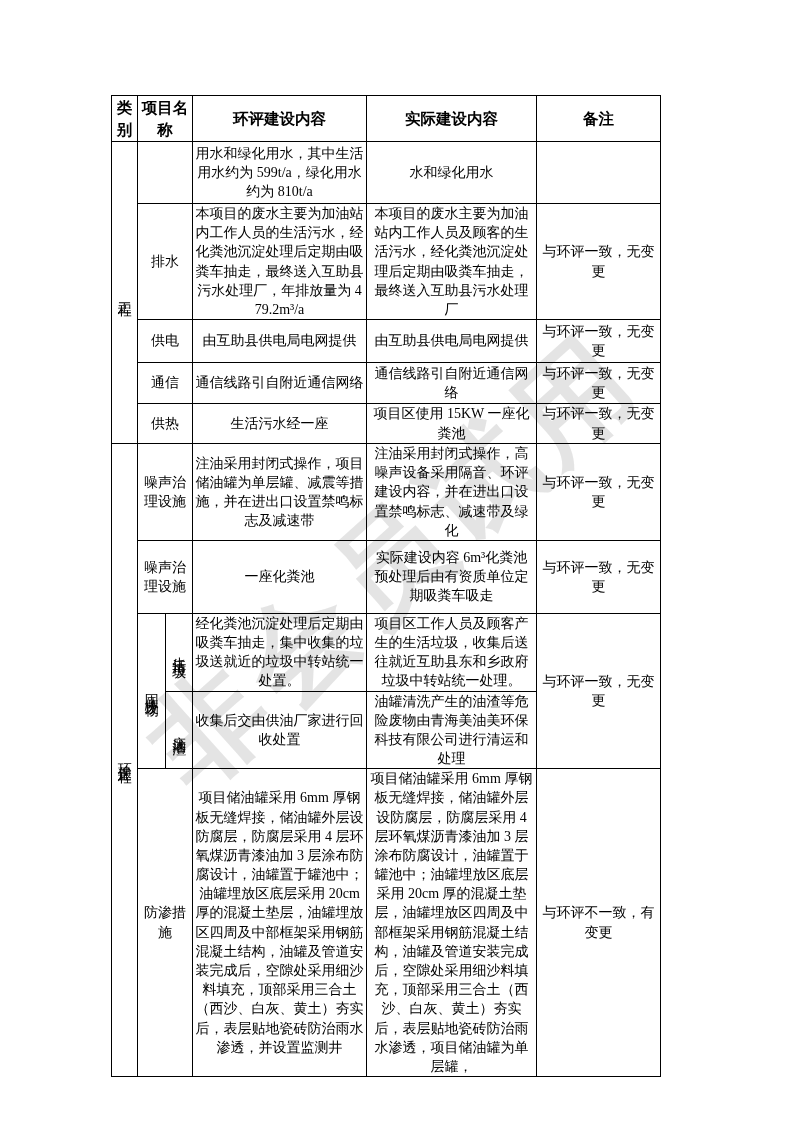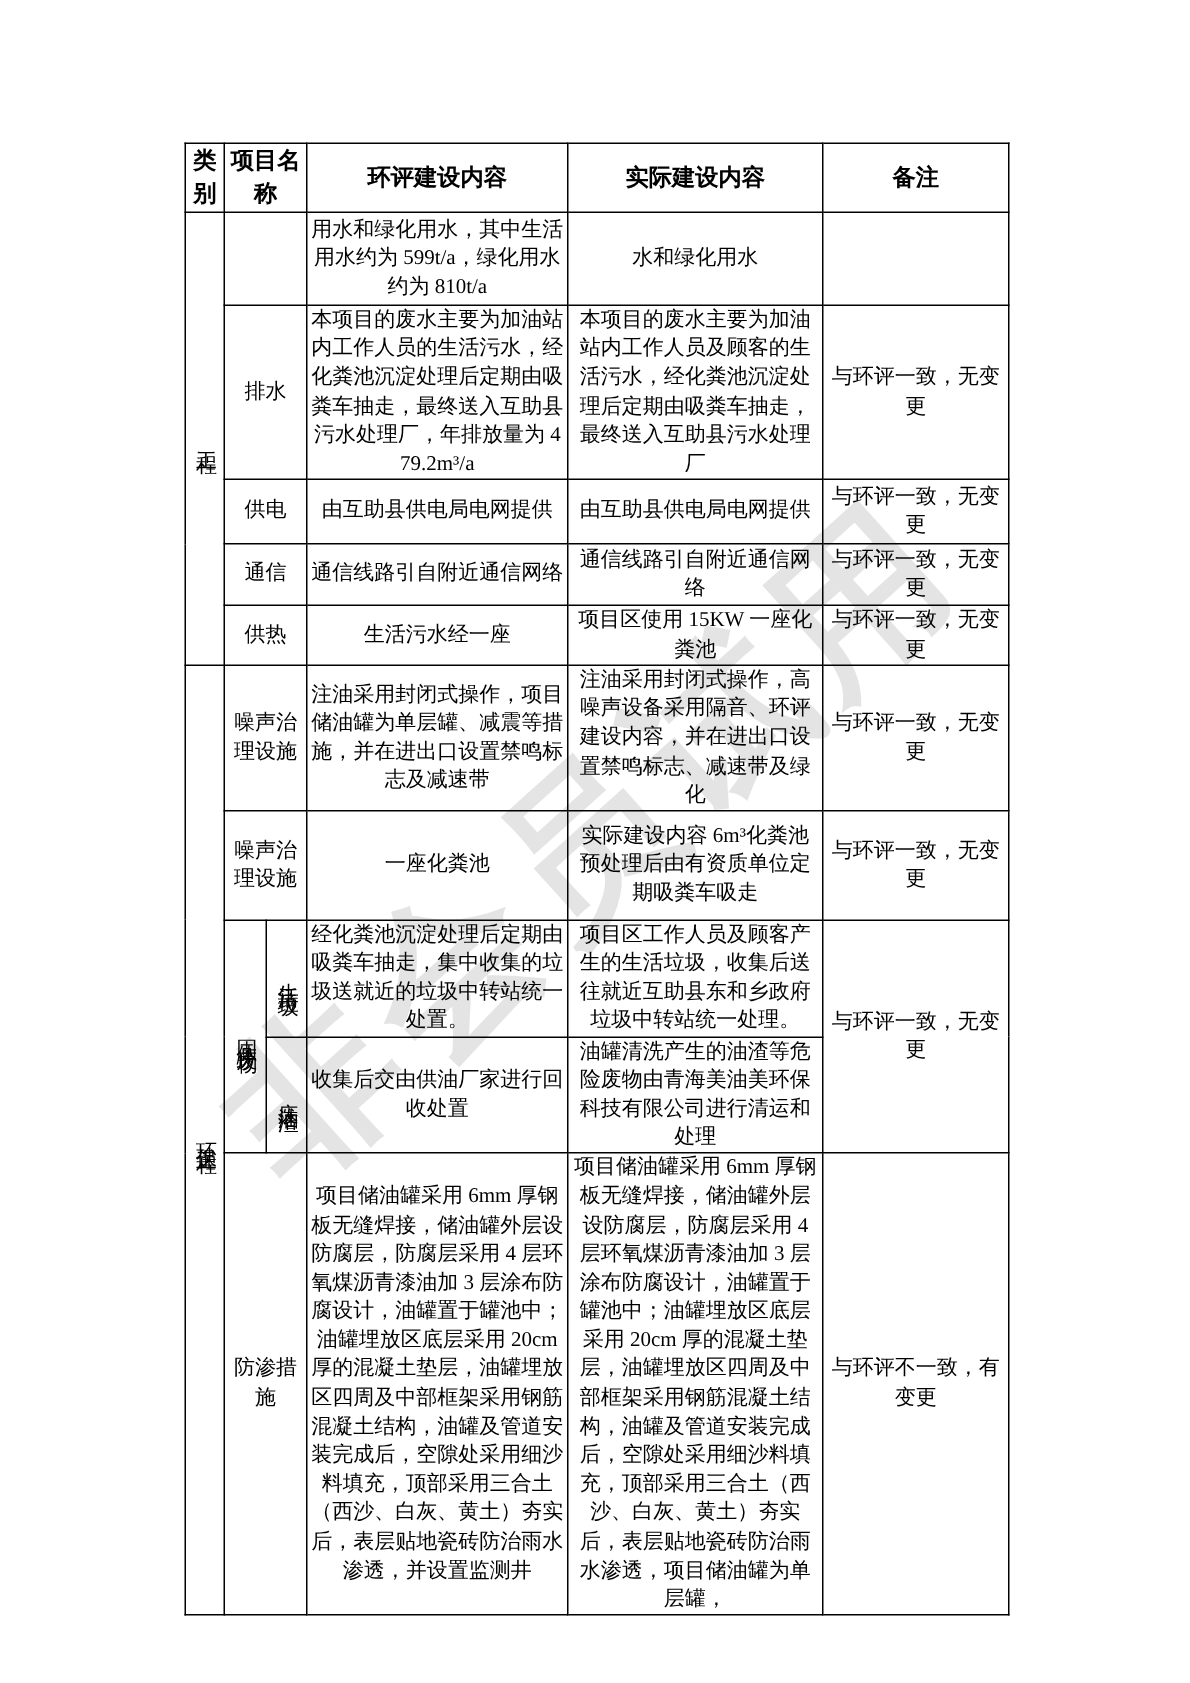--- a/index.html
+++ b/index.html
@@ -22,21 +22,21 @@
     white-space: nowrap;
     transform: rotate(-42deg);
     transform-origin: 0 50%;
     color: #cfcfcf;
     opacity: 0.55;
     z-index: 0;
     pointer-events: none;
   }
   table.cmp {
     position: absolute;
-    left: 123px;
+    left: 111px;
     top: 95px;
     width: 549px;
     border-collapse: collapse;
     table-layout: fixed;
     z-index: 1;
   }
   table.cmp td {
     border: 1px solid #000000;
     padding: 0 2px;
     text-align: center;

